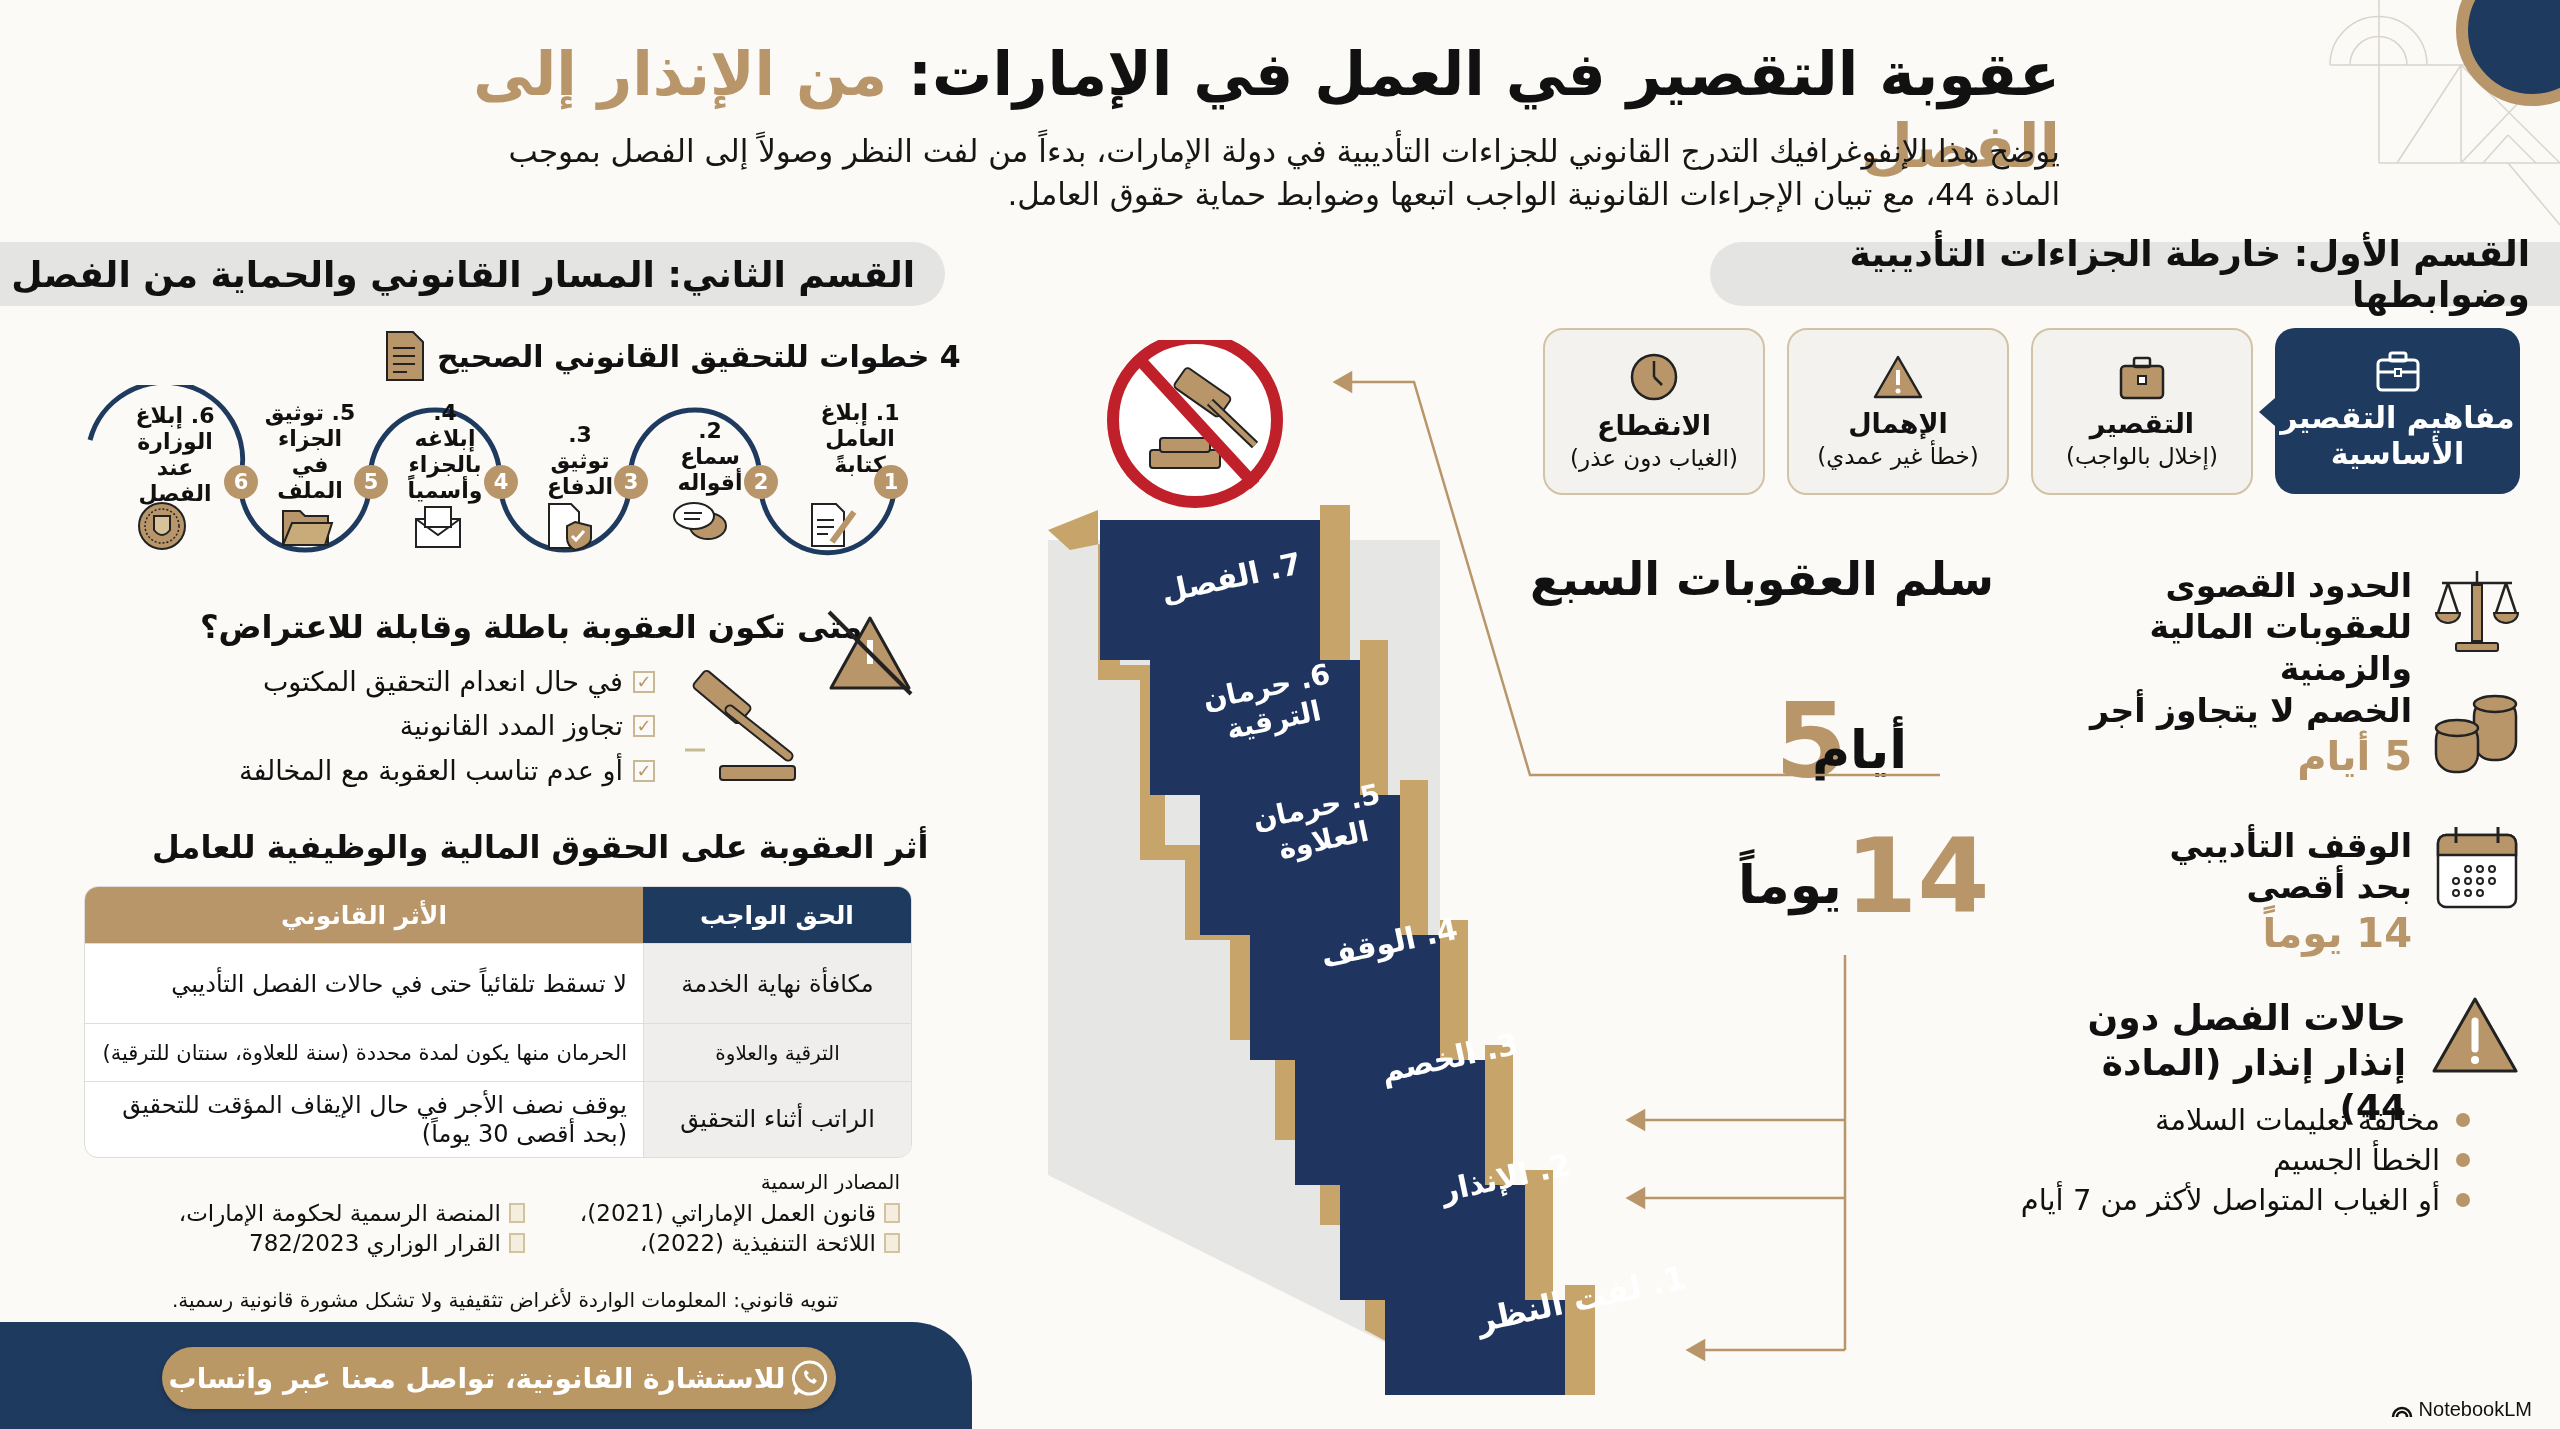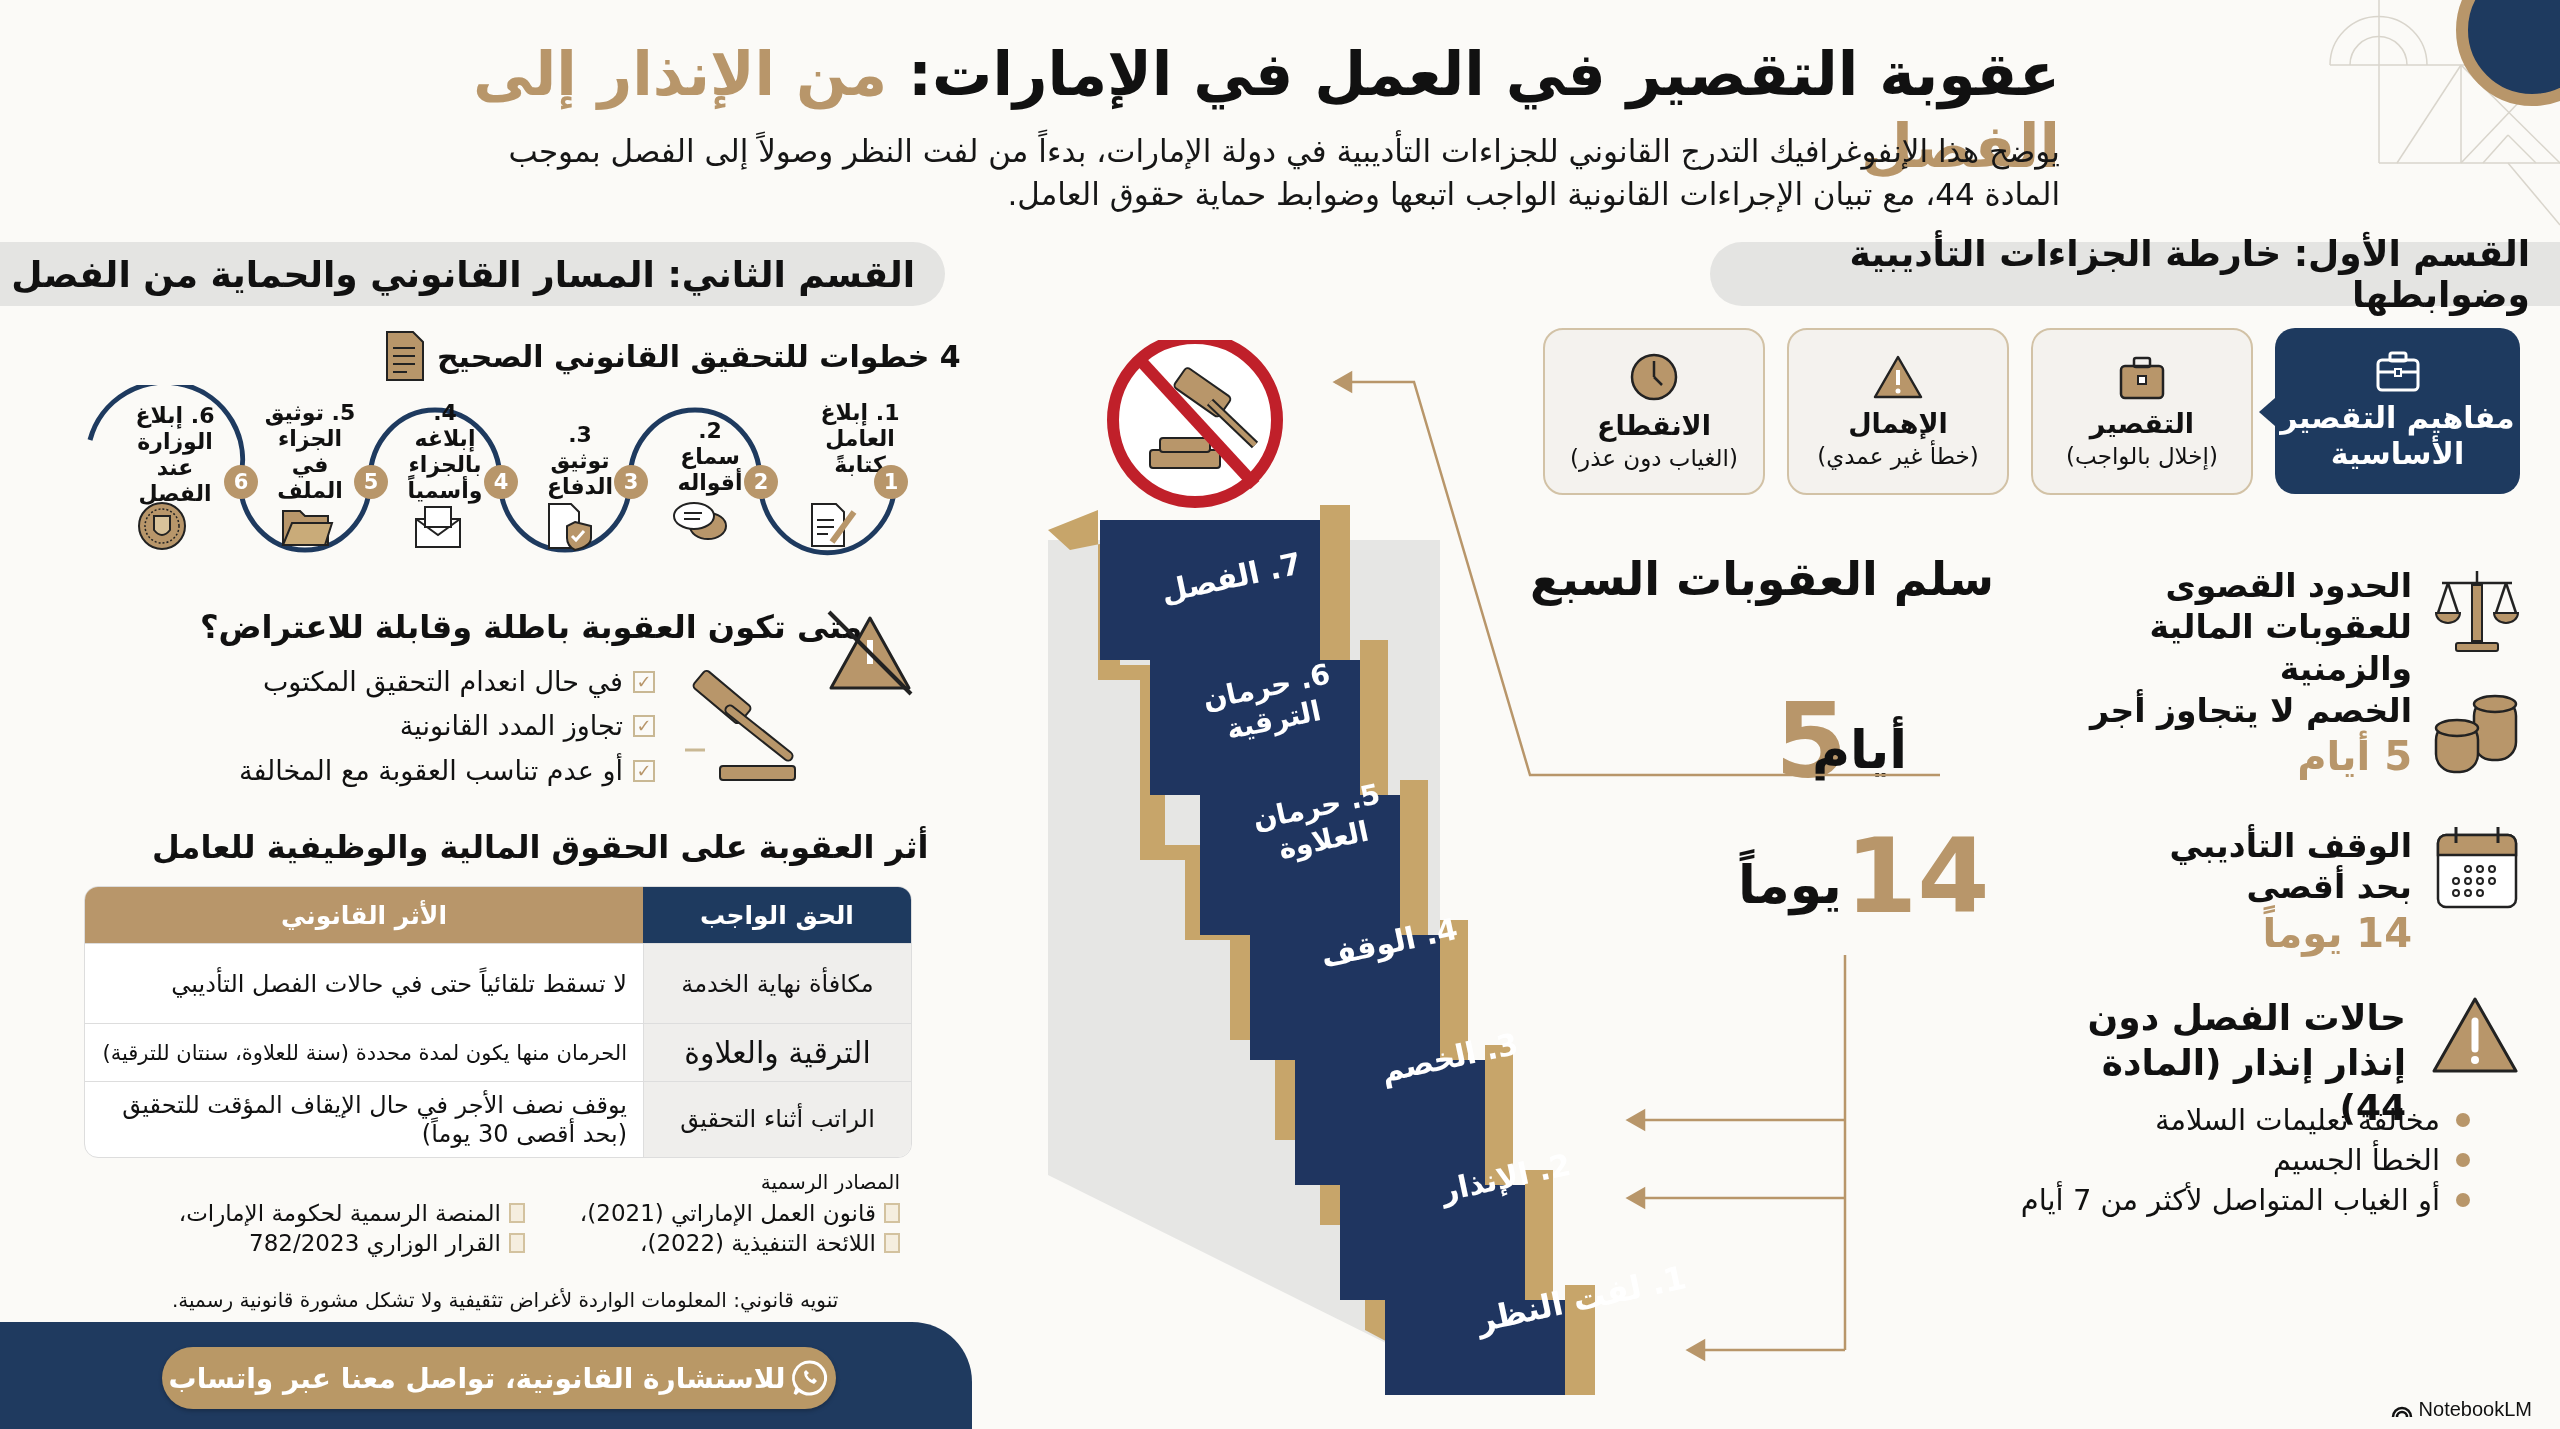--- a/index.html
+++ b/index.html
@@ -462,21 +462,21 @@
       <th class="c1">الحق الواجب</th>
       <th class="c2">الأثر القانوني</th>
     </tr>
   </thead>
   <tbody>
     <tr class="r1">
       <td class="c1">مكافأة نهاية الخدمة</td>
       <td>لا تسقط تلقائياً حتى في حالات الفصل التأديبي</td>
     </tr>
     <tr class="r2">
-      <td class="c1" style="font-size:30px;">الترقية والعلاوة</td>
+      <td class="c1" style="font-size:20px;">الترقية والعلاوة</td>
       <td>الحرمان منها يكون لمدة محددة (سنة للعلاوة، سنتان للترقية)</td>
     </tr>
     <tr class="r3">
       <td class="c1">الراتب أثناء التحقيق</td>
       <td>يوقف نصف الأجر في حال الإيقاف المؤقت للتحقيق (بحد أقصى 30 يوماً)</td>
     </tr>
   </tbody>
 </table>
 
 <div class="sources">

